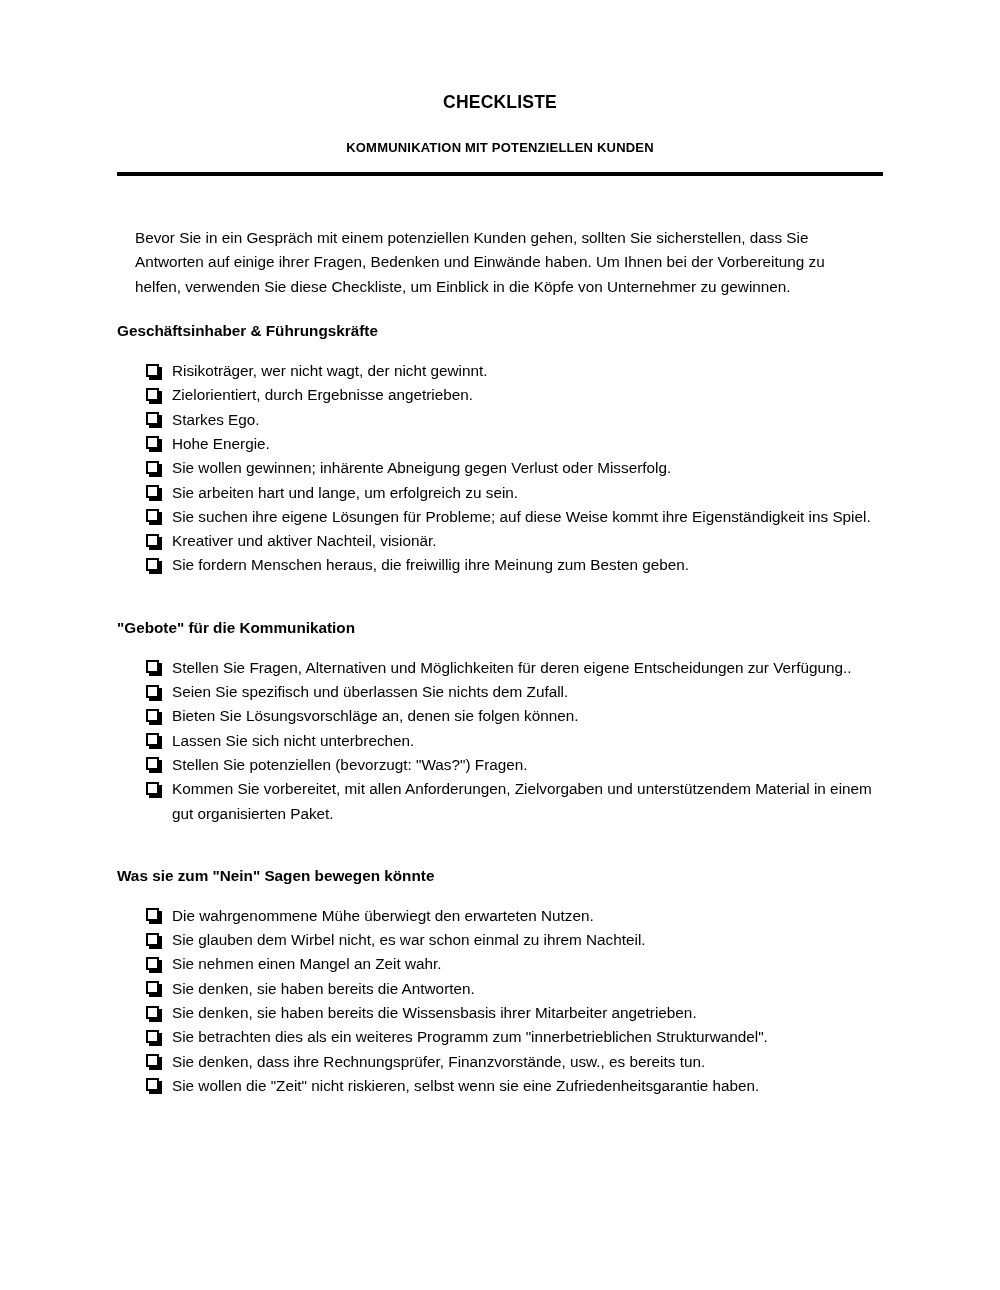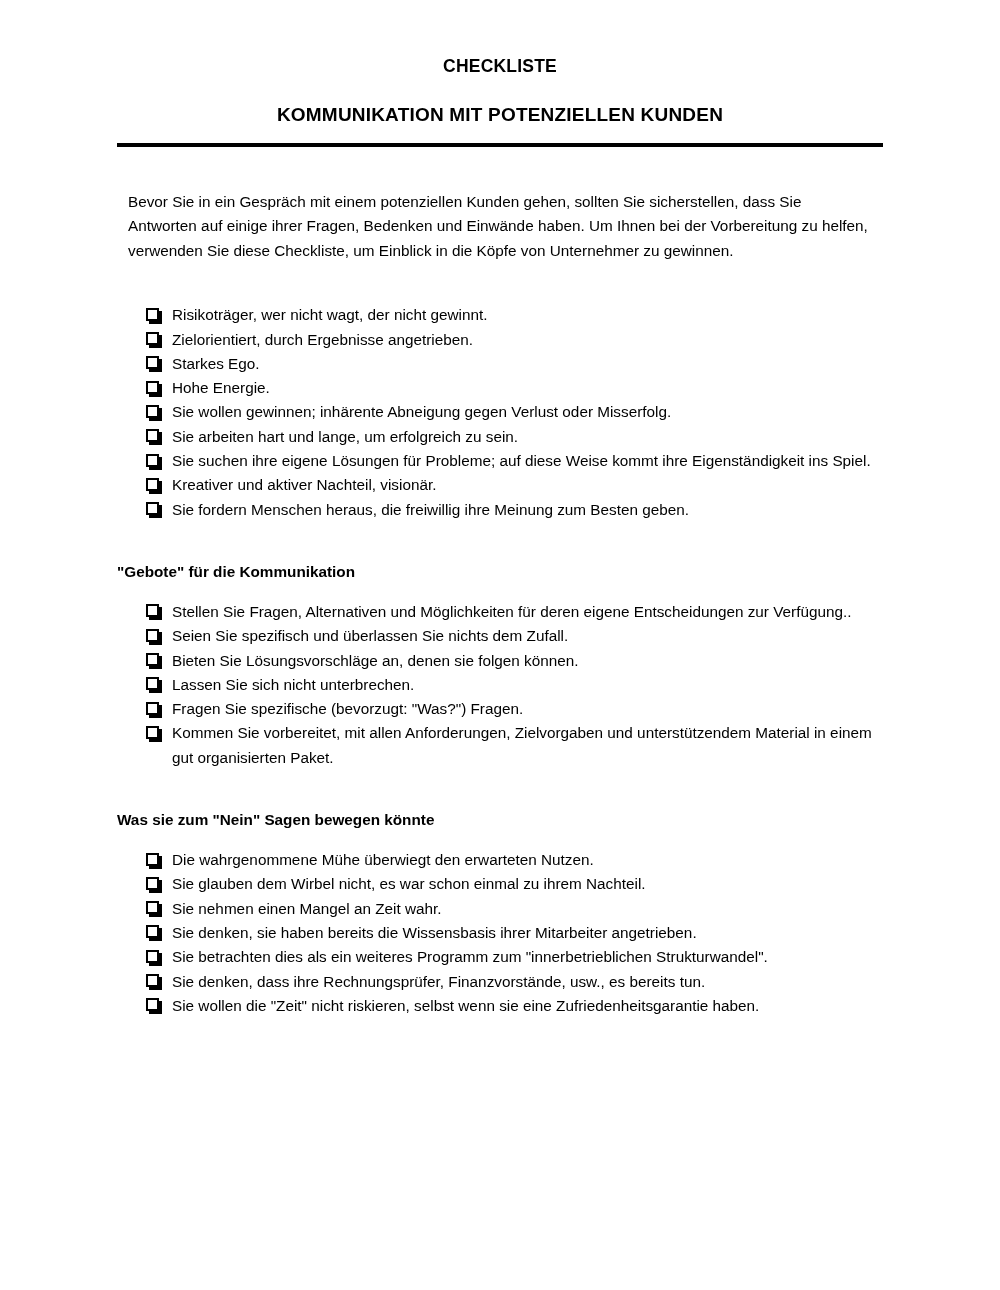--- a/index.html
+++ b/index.html
@@ -29,48 +29,48 @@
   .content {
     position: absolute;
     left: 117px;
     top: 0;
     width: 766px;
   }
 
   
   .doc-title {
     margin: 0;
-    padding-top: 56px;
+    padding-top: 92px;
     text-align: center;
     font-size: 17.5px;
     font-weight: bold;
     letter-spacing: 0.2px;
     line-height: 1.2;
   }
 
   .doc-subtitle {
     margin: 0;
     padding-top: 27px;
     text-align: center;
-    font-size: 19px;
+    font-size: 13px;
     font-weight: bold;
     letter-spacing: 0.2px;
     line-height: 1.2;
   }
 
   .title-rule {
     margin: 16px 0 0 0;
     height: 4px;
     background: #000000;
     width: 100%;
   }
 
   
   .intro {
-    margin: 11px;
+    margin: 18px;
     padding-top: 32px;
     font-size: 15.3px;
     line-height: 24.5px;
     text-align: left;
   }
 
   
   .section {
     margin-top: 22px;
   }
@@ -125,20 +125,21 @@
 
     <h1 class="doc-title">CHECKLISTE</h1>
 
     <h2 class="doc-subtitle">KOMMUNIKATION MIT POTENZIELLEN KUNDEN</h2>
 
     <div class="title-rule"></div>
 
     <p class="intro">Bevor Sie in ein Gespräch mit einem potenziellen Kunden gehen, sollten Sie sicherstellen, dass Sie Antworten auf einige ihrer Fragen, Bedenken und Einwände haben. Um Ihnen bei der Vorbereitung zu helfen, verwenden Sie diese Checkliste, um Einblick in die Köpfe von Unternehmer zu gewinnen.</p>
 
     <section class="section first">
+      <h3 class="section-heading">Geschäftsinhaber &amp; Führungskräfte</h3>
       <ul class="items">
         <li class="item">
           <span class="checkbox"></span>
           <span class="item-text">Risikoträger, wer nicht wagt, der nicht gewinnt.</span>
         </li>
         <li class="item">
           <span class="checkbox"></span>
           <span class="item-text">Zielorientiert, durch Ergebnisse angetrieben.</span>
         </li>
         <li class="item">
@@ -186,21 +187,21 @@
         <li class="item">
           <span class="checkbox"></span>
           <span class="item-text">Bieten Sie Lösungsvorschläge an, denen sie folgen können.</span>
         </li>
         <li class="item">
           <span class="checkbox"></span>
           <span class="item-text">Lassen Sie sich nicht unterbrechen.</span>
         </li>
         <li class="item">
           <span class="checkbox"></span>
-          <span class="item-text">Fragen Sie spezifische (bevorzugt: "Was?") Fragen.</span>
+          <span class="item-text">Stellen Sie potenziellen (bevorzugt: "Was?") Fragen.</span>
         </li>
         <li class="item">
           <span class="checkbox"></span>
           <span class="item-text">Kommen Sie vorbereitet, mit allen Anforderungen, Zielvorgaben und unterstützendem Material in einem gut organisierten Paket.</span>
         </li>
       </ul>
     </section>
 
     <section class="section third">
       <h3 class="section-heading">Was sie zum "Nein" Sagen bewegen könnte</h3>
@@ -212,20 +213,24 @@
         <li class="item">
           <span class="checkbox"></span>
           <span class="item-text">Sie glauben dem Wirbel nicht, es war schon einmal zu ihrem Nachteil.</span>
         </li>
         <li class="item">
           <span class="checkbox"></span>
           <span class="item-text">Sie nehmen einen Mangel an Zeit wahr.</span>
         </li>
         <li class="item">
           <span class="checkbox"></span>
+          <span class="item-text">Sie denken, sie haben bereits die Antworten.</span>
+        </li>
+        <li class="item">
+          <span class="checkbox"></span>
           <span class="item-text">Sie denken, sie haben bereits die Wissensbasis ihrer Mitarbeiter angetrieben.</span>
         </li>
         <li class="item">
           <span class="checkbox"></span>
           <span class="item-text">Sie betrachten dies als ein weiteres Programm zum "innerbetrieblichen Strukturwandel".</span>
         </li>
         <li class="item">
           <span class="checkbox"></span>
           <span class="item-text">Sie denken, dass ihre Rechnungsprüfer, Finanzvorstände, usw., es bereits tun.</span>
         </li>

